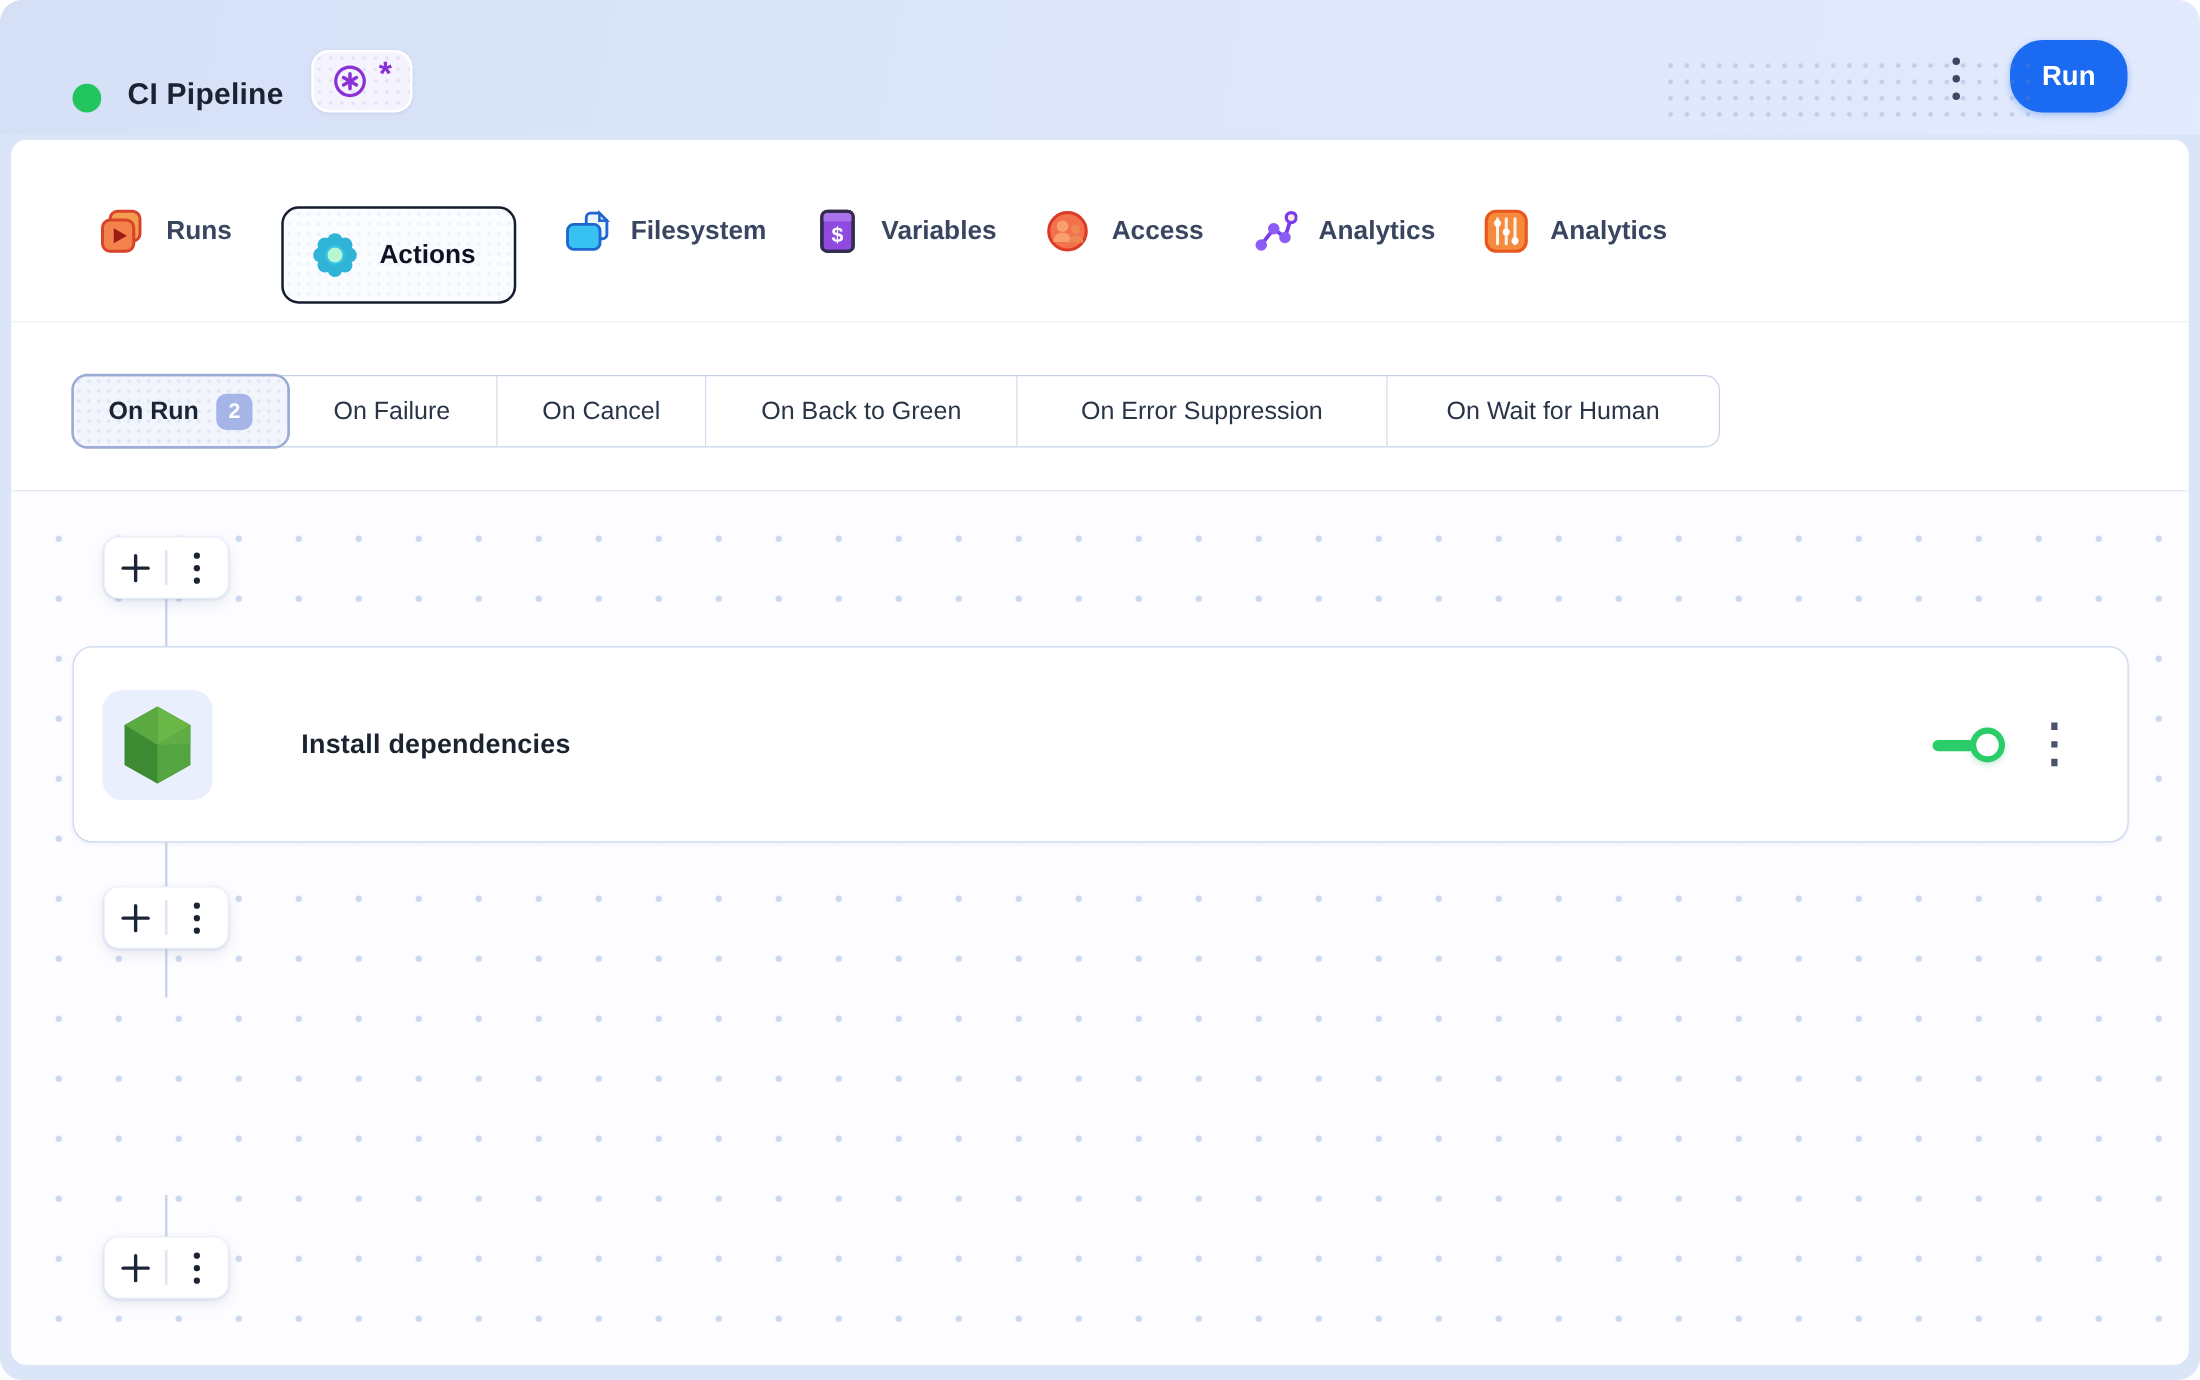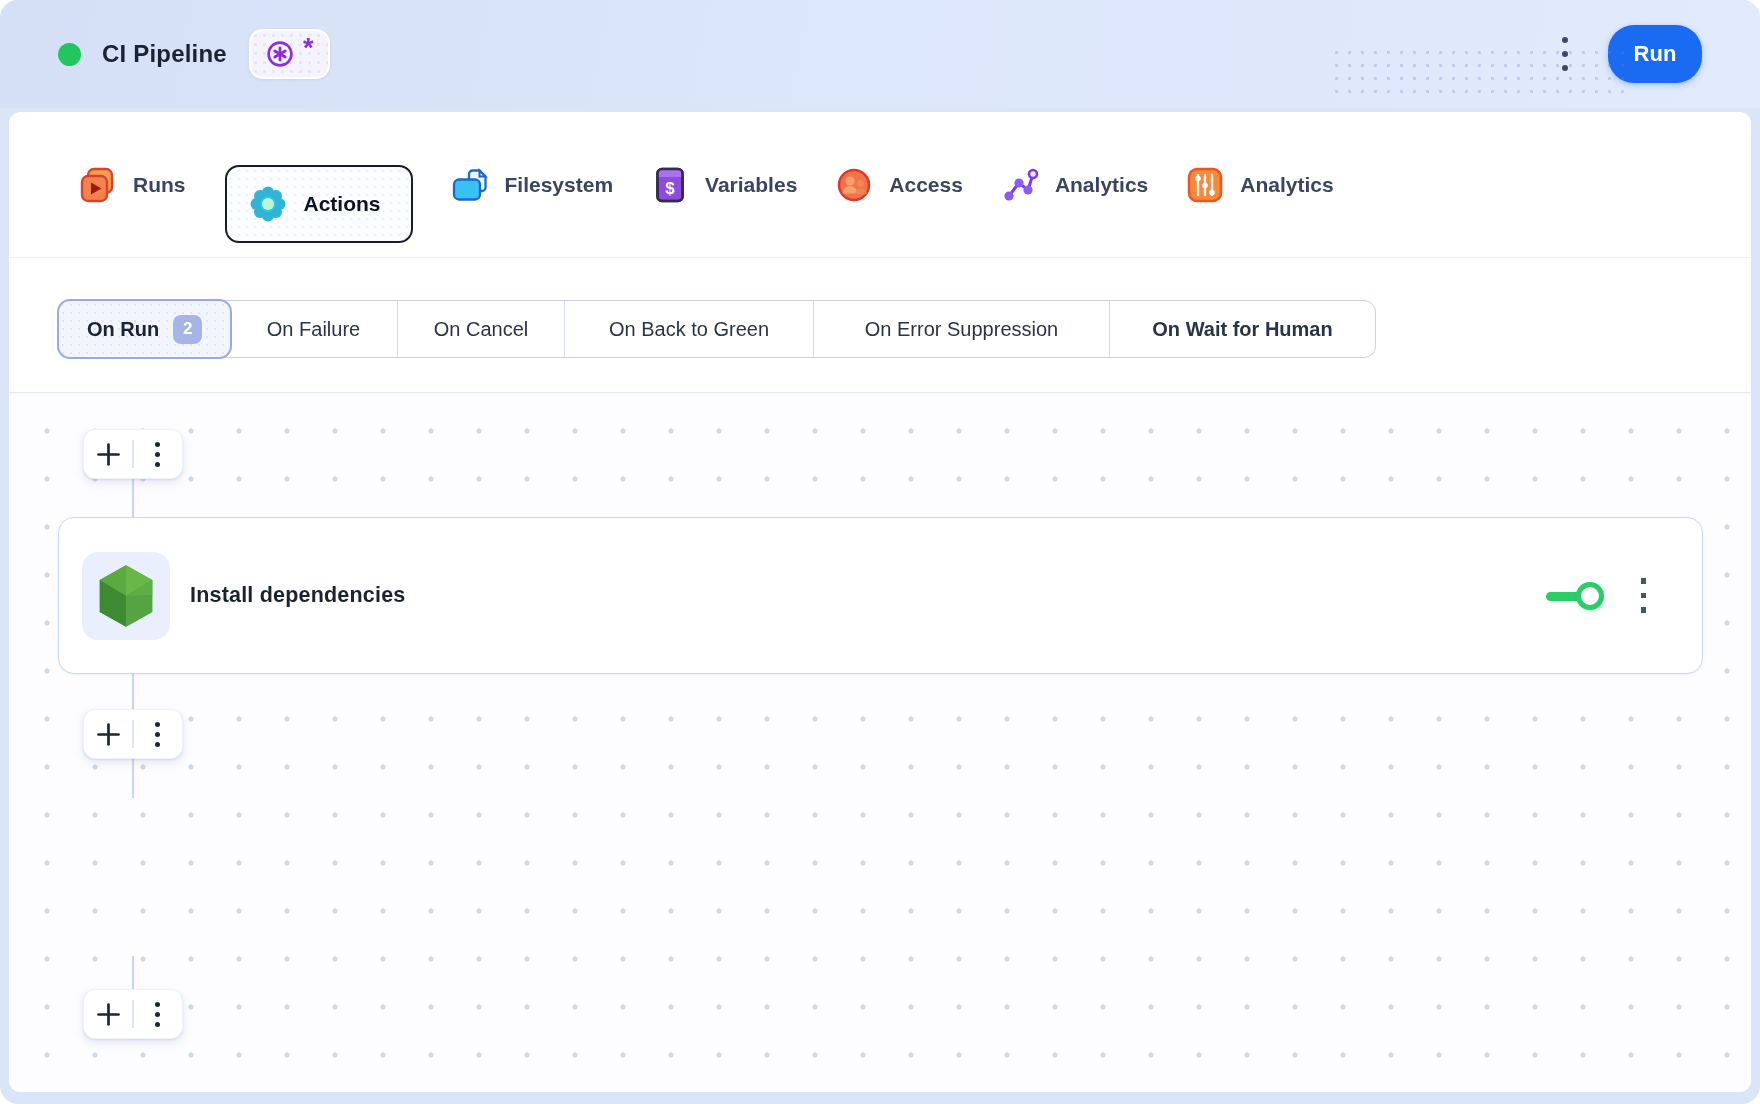--- a/index.html
+++ b/index.html
@@ -8,21 +8,21 @@
 
   .app{
     position:relative; width:1760px; height:1104px;
     background:#dbe5f8; border-radius:18px; overflow:hidden;
   }
 
   
   .header{
     position:absolute; top:0; left:0; width:1760px; height:108px;
     background:linear-gradient(100deg,#d5dff6 0%,#dce6fa 45%,#e2eafd 100%);
-    display:flex; align-items:center; padding:0 58px;
+    display:flex; align-items:flex-end; padding:18px 58px;
   }
   .header .dots-texture{
     position:absolute; right:130px; bottom:6px; width:300px; height:56px;
     background-image:radial-gradient(circle,rgba(110,135,190,.28) 1.6px,transparent 2px);
     background-size:13px 13px; pointer-events:none;
   }
   .status-dot{width:23px;height:23px;border-radius:50%;background:#22c55e;flex:none;}
   .page-title{margin-left:21px;font-size:24px;font-weight:700;color:#1b2232;letter-spacing:.2px;}
   .unsaved-badge{
     margin-left:22px;height:50px;padding:0 15px;border-radius:14px;
@@ -70,21 +70,21 @@
   .trigger-row{position:relative;height:134px;background:#fff;}
   .trigger-tabs{
     position:absolute;left:49px;top:42px;height:58px;display:flex;
     border:1.5px solid #c7d1e8;border-radius:12px;background:#fff;
   }
   .trigger-tab{
     display:flex;align-items:center;justify-content:center;
     font-size:20px;color:#2a3447;font-weight:400;cursor:pointer;
     border-right:1.5px solid #d4dced;
   }
-  .trigger-tab:last-child{border-right:none;font-weight:bold;}
+  .trigger-tab:last-child{border-right:none;}
   .trigger-tab:nth-child(1){width:171px;}
   .trigger-tab:nth-child(2){width:168px;}
   .trigger-tab:nth-child(3){width:167px;}
   .trigger-tab:nth-child(4){width:249px;}
   .trigger-tab:nth-child(5){width:296px;}
   .trigger-tab:nth-child(6){width:265px;}
   .trigger-tab.active{
     position:relative;z-index:2;border-radius:11px;border-right:none;
     background:#f2f5fc;
     background-image:radial-gradient(circle,rgba(140,160,215,.18) 1.2px,transparent 1.5px);
@@ -124,21 +124,21 @@
     position:absolute;left:49px;width:1645px;height:157px;background:#fff;
     border:1.5px solid #cbd7ef;border-radius:16px;z-index:1;cursor:pointer;
     display:flex;align-items:center;padding:0 50px 0 23px;
     box-shadow:0 1px 3px rgba(140,160,200,.14);
   }
   .card1{top:124px;} .card2{top:405px;height:158px;}
   .action-icon-box{
     width:88px;height:88px;border-radius:16px;background:#e9effc;flex:none;
     display:flex;align-items:center;justify-content:center;
   }
-  .action-title{margin-left:20px;font-size:21.5px;font-weight:700;color:#1a2330;letter-spacing:.2px;}
+  .action-title{margin-left:71px;font-size:21.5px;font-weight:700;color:#1a2330;letter-spacing:.2px;}
   .toggle{margin-left:auto;position:relative;width:58px;height:30px;flex:none;cursor:pointer;}
   .toggle .tail{position:absolute;left:0;top:11px;width:34px;height:9px;border-radius:5px;background:#2bcd69;}
   .toggle .knob{
     position:absolute;right:0;top:1px;width:28px;height:28px;border-radius:50%;
     border:5px solid #2bcd69;background:#fff;box-shadow:0 2px 5px rgba(40,170,100,.25);
   }
   .card-kebab{margin-left:31px;padding:6px;cursor:pointer;}
   .card-kebab i{width:5.5px;height:5.5px;background:#49536e;}
   .card-kebab{display:flex;flex-direction:column;gap:9px;align-items:center;}
 </style>

